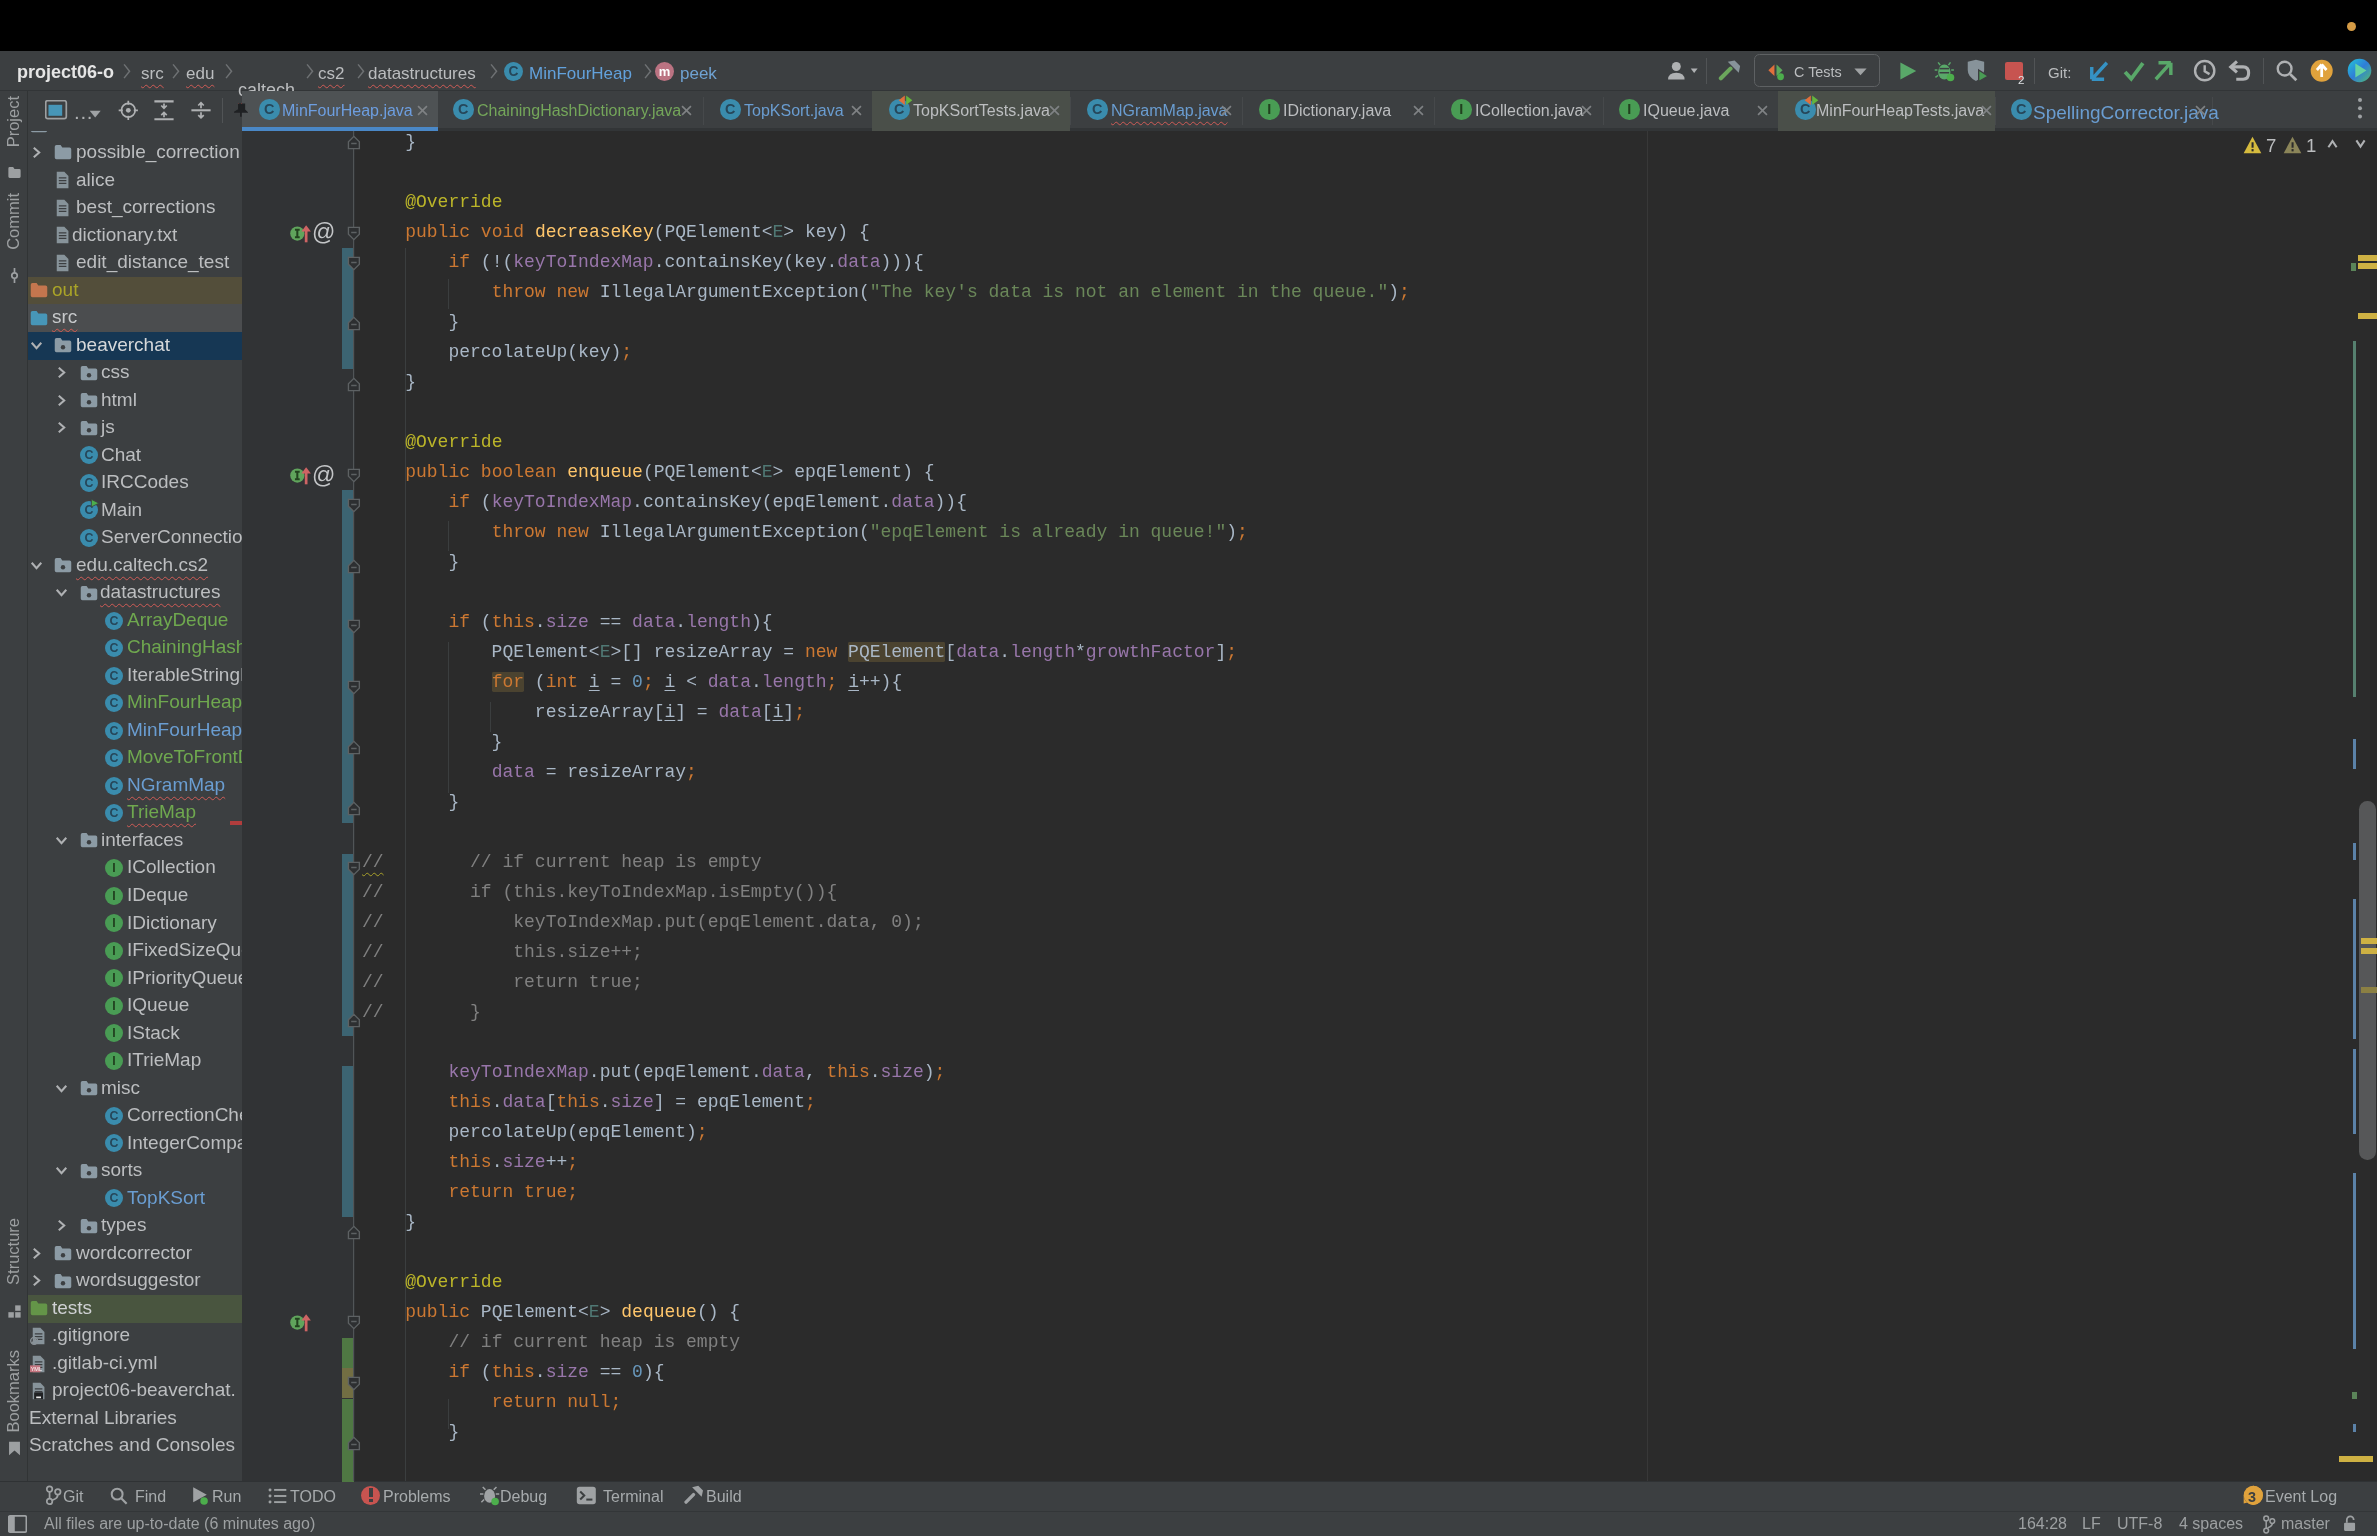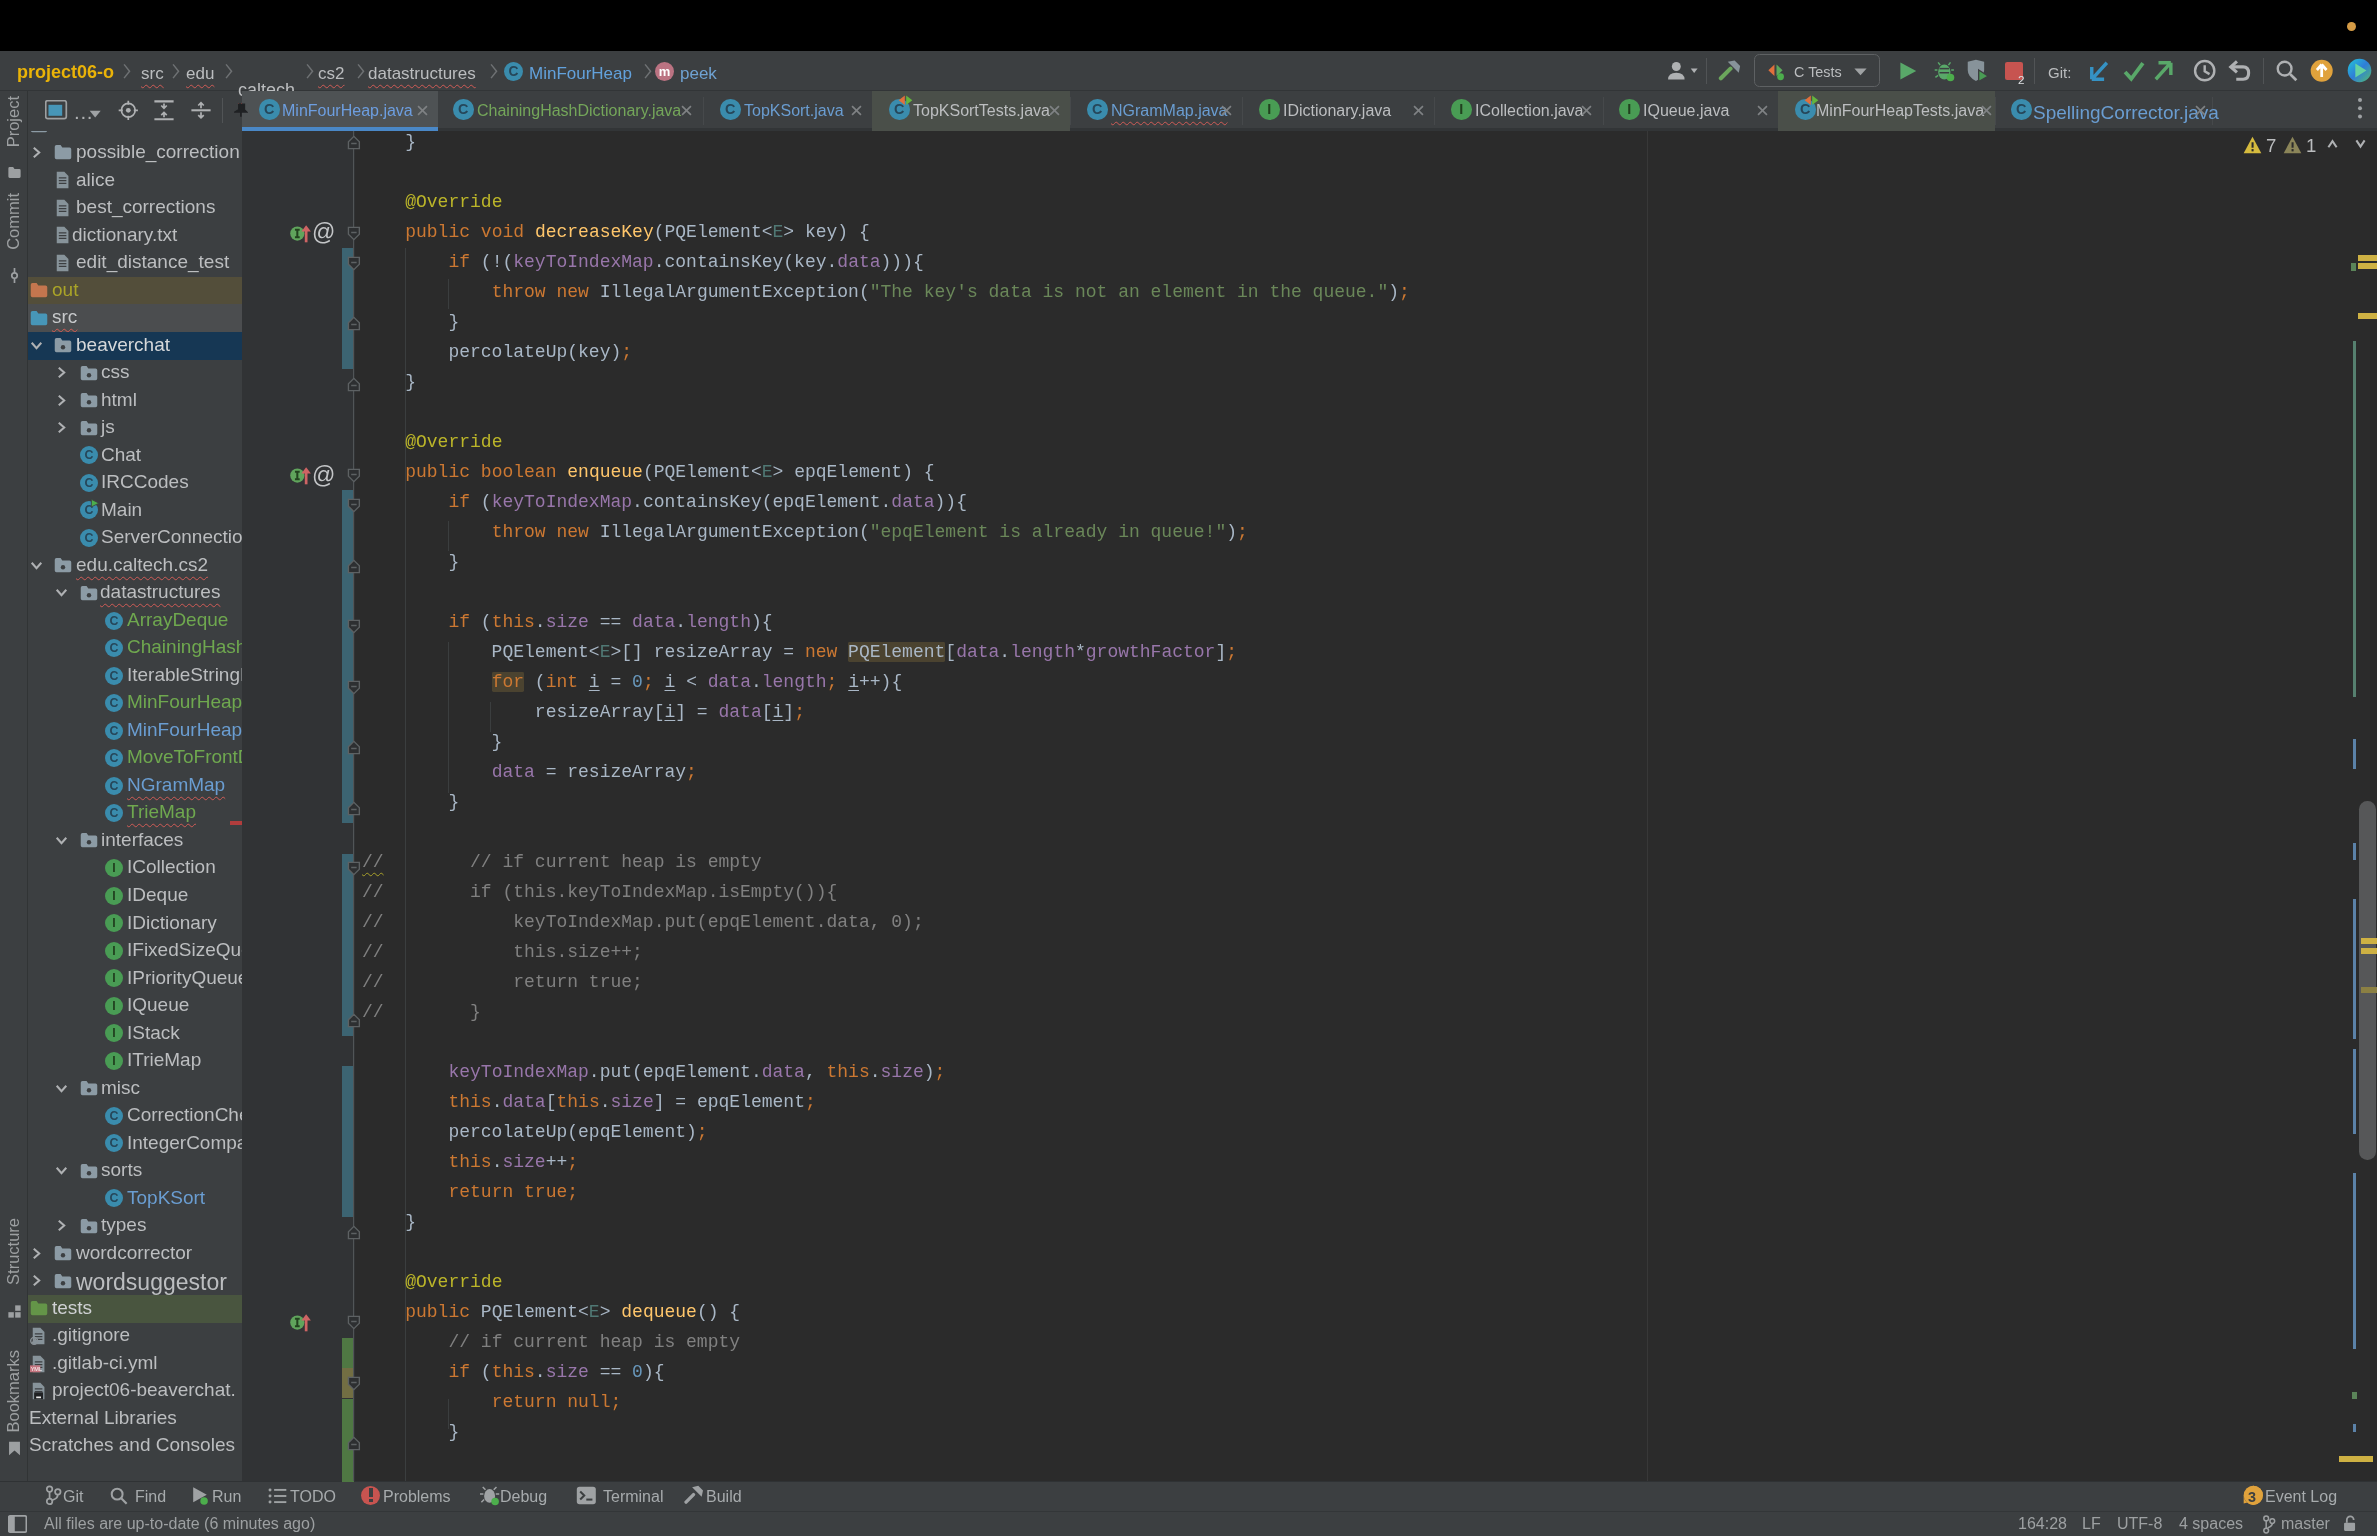--- a/index.html
+++ b/index.html
@@ -20,21 +20,21 @@
 <div id="s">
     <div class="abs" style="left:0;top:0;width:2377px;height:51px;background:#000"></div>
     <div class="abs" style="left:2347px;top:22px;width:9px;height:9px;border-radius:50%;background:#d59b45"></div>
     <div class="abs" style="left:0;top:51px;width:2377px;height:40px;background:#3c3f41;border-bottom:1.4px solid #323537"></div>
     <div class="abs" style="left:0;top:91px;width:2377px;height:40px;background:#3c3f41"></div>
     <div class="abs" style="left:0;top:91px;width:28px;height:1390px;background:#3c3f41;border-right:0.7px solid #313435"></div>
     <div class="abs" style="left:28px;top:91px;width:214px;height:1390px;background:#3c3f41"></div>
     <div class="abs" style="left:242px;top:131px;width:113px;height:1350px;background:#313335"></div>
     <div class="abs" style="left:0;top:1481px;width:2377px;height:30px;background:#3c3f41;border-top:1.4px solid #2f3234"></div>
     <div class="abs" style="left:0;top:1511px;width:2377px;height:26px;background:#3c3f41;border-top:1.4px solid #333638"></div>
-    <div class="abs" style="left:17px;top:62px;font-size:18px;font-weight:bold;color:#eab308">project06-o</div>
+    <div class="abs" style="left:17px;top:62px;font-size:18px;font-weight:bold;color:#e5e5e5">project06-o</div>
     <svg class="abs" style="left:122px;top:63px" width="9.6" height="16.5" viewBox="0 0 14 24">
       <path d="M3 2 L11 12 L3 22" stroke="#6e7173" stroke-width="2.2" fill="none"></path>
     </svg>
     <div class="abs wavr crumb" style="left:141px;top:64px;font-size:17px">src</div>
     <div class="abs wavr crumb" style="left:186px;top:64px;font-size:17px">edu</div>
     <div class="abs wavr crumb" style="left:238px;top:80px;font-size:18px">caltech</div>
     <div class="abs wavr crumb" style="left:318px;top:64px;font-size:17px">cs2</div>
     <div class="abs wavr crumb" style="left:368px;top:64px;font-size:17px">datastructures</div>
     <svg class="abs" style="left:171px;top:63px" width="9.6" height="16.5" viewBox="0 0 14 24">
       <path d="M3 2 L11 12 L3 22" stroke="#6e7173" stroke-width="2.2" fill="none"></path>
@@ -433,21 +433,21 @@
           <circle cx="13" cy="15" r="3.2" fill="#3c3f41"></circle>
         </svg>
         <div class="abs" style="left:76px;top:1242px;font-size:19px;color:#bcbec0;white-space:nowrap">wordcorrector</div>
         <svg class="abs" style="left:29px;top:1273px" width="15" height="15" viewBox="0 0 22 22">
           <path d="M7 4 L15 11 L7 18" stroke="#afb1b3" stroke-width="3" fill="none"></path>
         </svg>
         <svg class="abs" style="left:54px;top:1273px" width="18" height="16.5" viewBox="0 0 26 24">
           <path d="M1 4 q0-2.5 2.5-2.5 h6 l2.5 3.5 h10.5 q2.5 0 2.5 2.5 v12 q0 2.5-2.5 2.5 h-19 q-2.5 0-2.5-2.5 z" fill="#8c9ba5"></path>
           <circle cx="13" cy="15" r="3.2" fill="#3c3f41"></circle>
         </svg>
-        <div class="abs" style="left:76px;top:1269px;font-size:23px;color:#bcbec0;white-space:nowrap">wordsuggestor</div>
+        <div class="abs" style="left:76px;top:1269px;font-size:19px;color:#bcbec0;white-space:nowrap">wordsuggestor</div>
         <div class="abs" style="left:28px;top:1295px;width:214px;height:27.5px;background:#49553f"></div>
         <svg class="abs" style="left:30px;top:1300px" width="18" height="16.5" viewBox="0 0 26 24">
           <path d="M1 4 q0-2.5 2.5-2.5 h6 l2.5 3.5 h10.5 q2.5 0 2.5 2.5 v12 q0 2.5-2.5 2.5 h-19 q-2.5 0-2.5-2.5 z" fill="#649548"></path>
         </svg>
         <div class="abs" style="left:52px;top:1297px;font-size:19px;color:#cfd1d3;white-space:nowrap">tests</div>
         <svg class="abs" style="left:30px;top:1327px" width="16.5" height="18" viewBox="0 0 24 26">
           <path d="M4 1 H15 L21 7 V25 H4 z" fill="#87939a"></path>
           <path d="M7 10 H18 M7 14 H18 M7 18 H18" stroke="#3c3f41" stroke-width="1.8"></path>
           <circle cx="6" cy="20" r="5" fill="none" stroke="#8a9297" stroke-width="2"></circle>
           <path d="M2.5 23.5 L9.5 16.5" stroke="#8a9297" stroke-width="2"></path>

